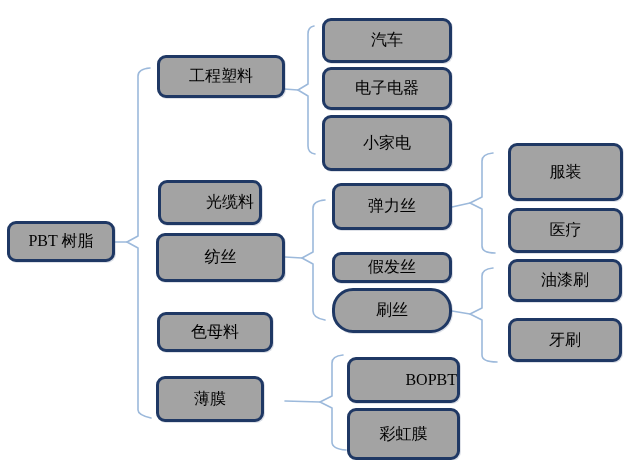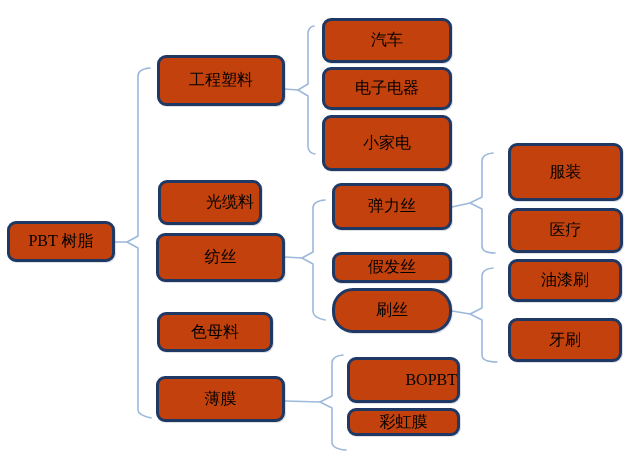--- a/index.html
+++ b/index.html
@@ -25,48 +25,48 @@
   #connector-layer path {
     fill: none;
     stroke: #9cb9db;
     stroke-width: 1.6;
     stroke-linecap: round;
     stroke-linejoin: round;
   }
   .node {
     position: absolute;
     box-sizing: border-box;
-    background: #c2410c;
+    background: #a3a3a3;
     border: 3px solid #1f3864;
     border-radius: 9px;
     display: flex;
     align-items: center;
     justify-content: center;
     font-size: 16px;
     color: #000000;
     white-space: nowrap;
     box-shadow: 1px 1px 0 rgba(31,56,100,0.15);
   }
   
   .n-pbt       { left:   7px; top: 221px; width: 108px; height: 41px; }
   
-  .n-eng       { left: 157px; top:  55px; width: 128px; height: 51px; }
+  .n-eng       { left: 157px; top:  55px; width: 128px; height: 43px; }
   .n-cable     { left: 158px; top: 180px; width: 104px; height: 45px; padding-left: 40px; }
   .n-spin      { left: 156px; top: 233px; width: 129px; height: 49px; }
   .n-master    { left: 157px; top: 298px; width: 116px; height: 40px; margin-top: 14px; }
-  .n-film      { left: 156px; top: 376px; width: 129px; height: 46px; }
+  .n-film      { left: 156px; top: 376px; width: 108px; height: 46px; }
   
   .n-auto      { left: 322px; top:  18px; width: 130px; height: 45px; }
   .n-elec      { left: 322px; top:  67px; width: 130px; height: 43px; }
   .n-appl      { left: 322px; top: 115px; width: 130px; height: 56px; }
   .n-elastic   { left: 332px; top: 183px; width: 120px; height: 47px; }
   .n-wig       { left: 332px; top: 252px; width: 120px; height: 31px; }
   .n-brush     { left: 332px; top: 288px; width: 120px; height: 45px; border-radius: 21px; }
   .n-bopbt     { left: 347px; top: 357px; width: 113px; height: 46px; justify-content: flex-end; }
-  .n-rainbow   { left: 347px; top: 408px; width: 113px; height: 28px; }
+  .n-rainbow   { left: 347px; top: 408px; width: 113px; height: 52px; }
   
   .n-cloth     { left: 508px; top: 143px; width: 115px; height: 58px; }
   .n-med       { left: 508px; top: 208px; width: 115px; height: 45px; }
   .n-paint     { left: 508px; top: 259px; width: 114px; height: 43px; }
   .n-tooth     { left: 508px; top: 318px; width: 114px; height: 44px; }
 </style>
 </head>
 <body>
 
 <div id="canvas">

